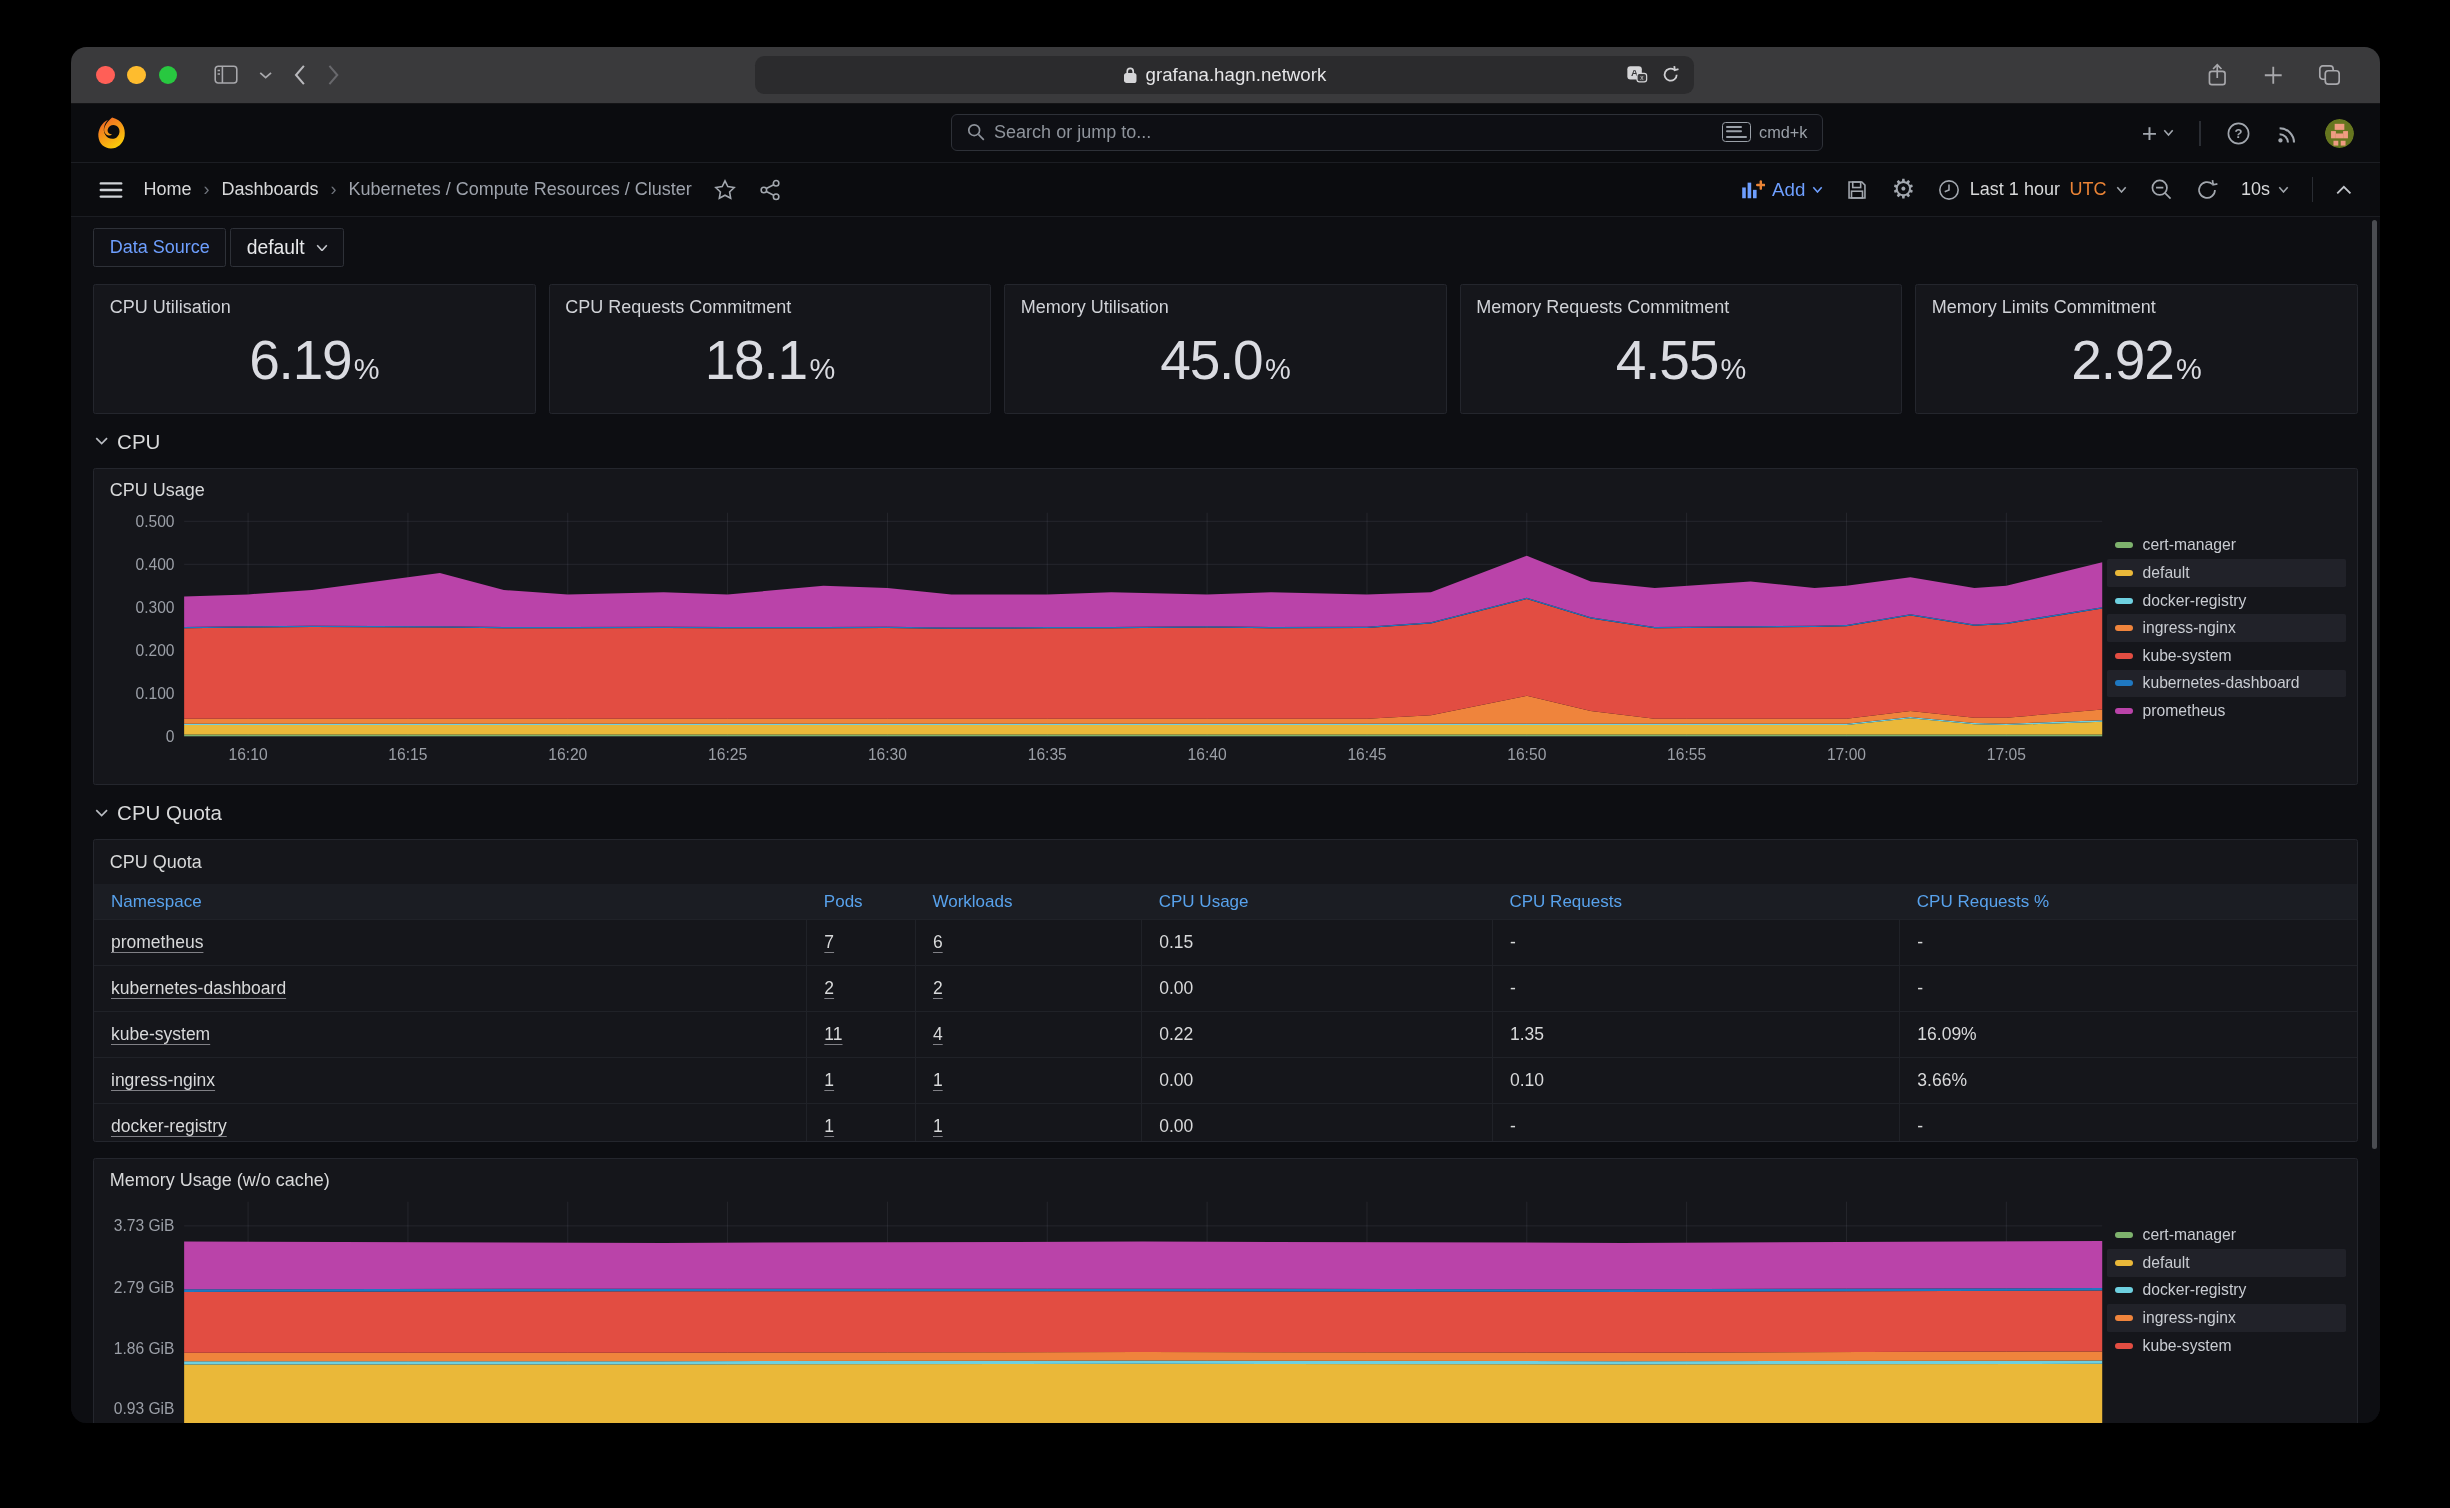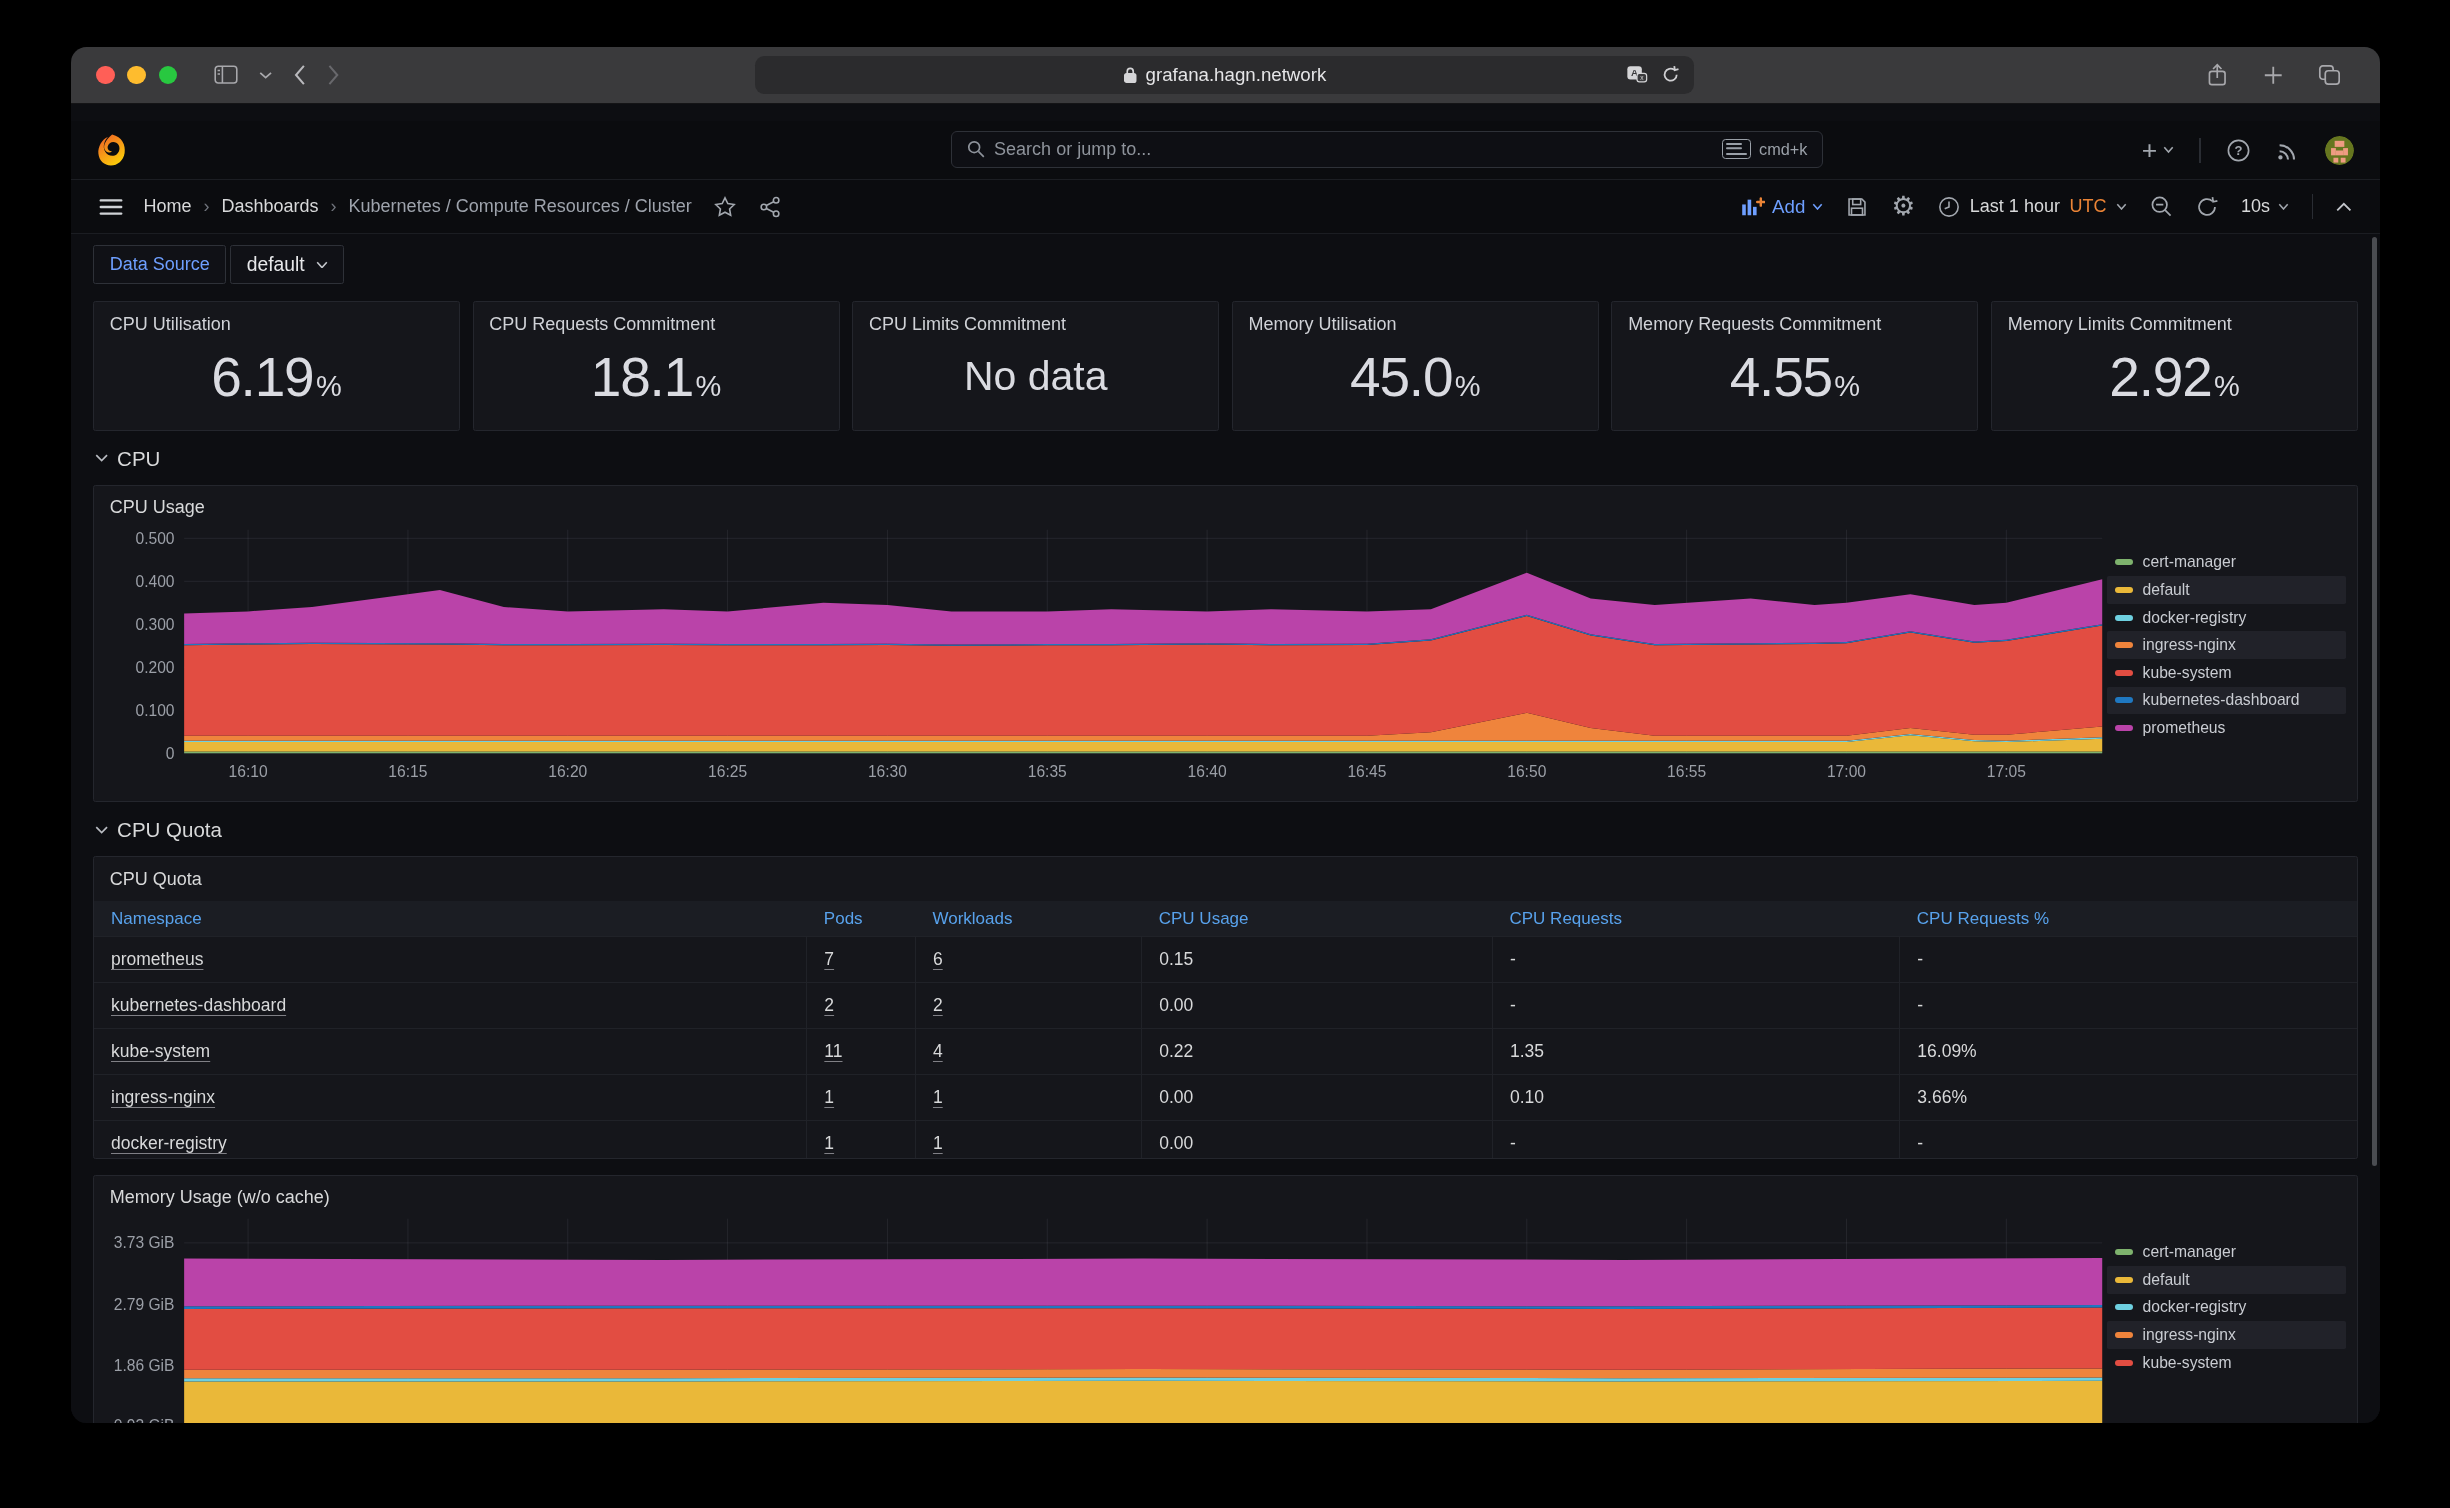--- a/index.html
+++ b/index.html
@@ -16,21 +16,21 @@
   .l-red{background:#FF5F57}.l-yellow{background:#FEBC2E}.l-green{background:#28C840}
   .nav-left{display:flex;align-items:center;gap:20.5px;margin-left:37px;color:#a8a8ac;}
   .nav-left .dim{color:#68686c;}
   .url-bar{position:absolute;left:684px;top:9px;width:939px;height:38px;border-radius:9.6px;
            background:#2b2b2d;display:flex;align-items:center;justify-content:center;
            color:#e5e5e7;font-size:18.7px;}
   .url-bar .lock{margin-right:8.4px;display:flex;}
   .url-right{position:absolute;right:13.3px;top:0;height:100%;display:flex;align-items:center;gap:13.3px;color:#cfcfd2;}
   .nav-right{position:absolute;right:39px;display:flex;align-items:center;gap:35px;color:#a8a8ac;}
   
-  .gf{position:relative;height:1050px;background:#14b8a6;margin-top:17px;}
+  .gf{position:relative;height:1050px;background:#14b8a6;}
   .gf-header{position:relative;height:58px;background:#0b0c0f;border-bottom:0.6px solid #1c1e23;
              display:flex;align-items:center;}
   .logo{margin-left:25px;}
   .search{position:absolute;left:880px;top:9.6px;width:872px;height:37px;border:0.6px solid #2e3138;
           border-radius:6px;background:#0e0f14;display:flex;align-items:center;padding:0 14.5px;
           color:#8e939b;font-size:18px;box-sizing:border-box;}
   .search .ph{margin-left:9.6px;}
   .kbd-group{margin-left:auto;display:flex;align-items:center;gap:8.4px;color:#9aa0a8;font-size:16.3px;}
   .kbd-icon{width:26.5px;height:18px;border:1.2px solid #9aa0a8;border-radius:3.6px;position:relative;}
   .kbd-icon:before{content:"";position:absolute;left:3px;right:3px;bottom:3px;height:2.4px;background:#9aa0a8;border-radius:1.2px;}
@@ -365,28 +365,20 @@
             <div class="stat">
               <div class="stat-title">CPU Requests Commitment</div>
               <div class="stat-vwrap">
                 <div class="stat-line">
                   <span class="stat-value">18.1</span>
                   <span class="stat-suffix">%</span>
                 </div>
               </div>
             </div>
             <div class="stat">
-              <div class="stat-title">CPU Limits Commitment</div>
-              <div class="stat-vwrap">
-                <div class="stat-line">
-                  <span class="stat-value nodata">No data</span>
-                </div>
-              </div>
-            </div>
-            <div class="stat">
               <div class="stat-title">Memory Utilisation</div>
               <div class="stat-vwrap">
                 <div class="stat-line">
                   <span class="stat-value">45.0</span>
                   <span class="stat-suffix">%</span>
                 </div>
               </div>
             </div>
             <div class="stat">
               <div class="stat-title">Memory Requests Commitment</div>

